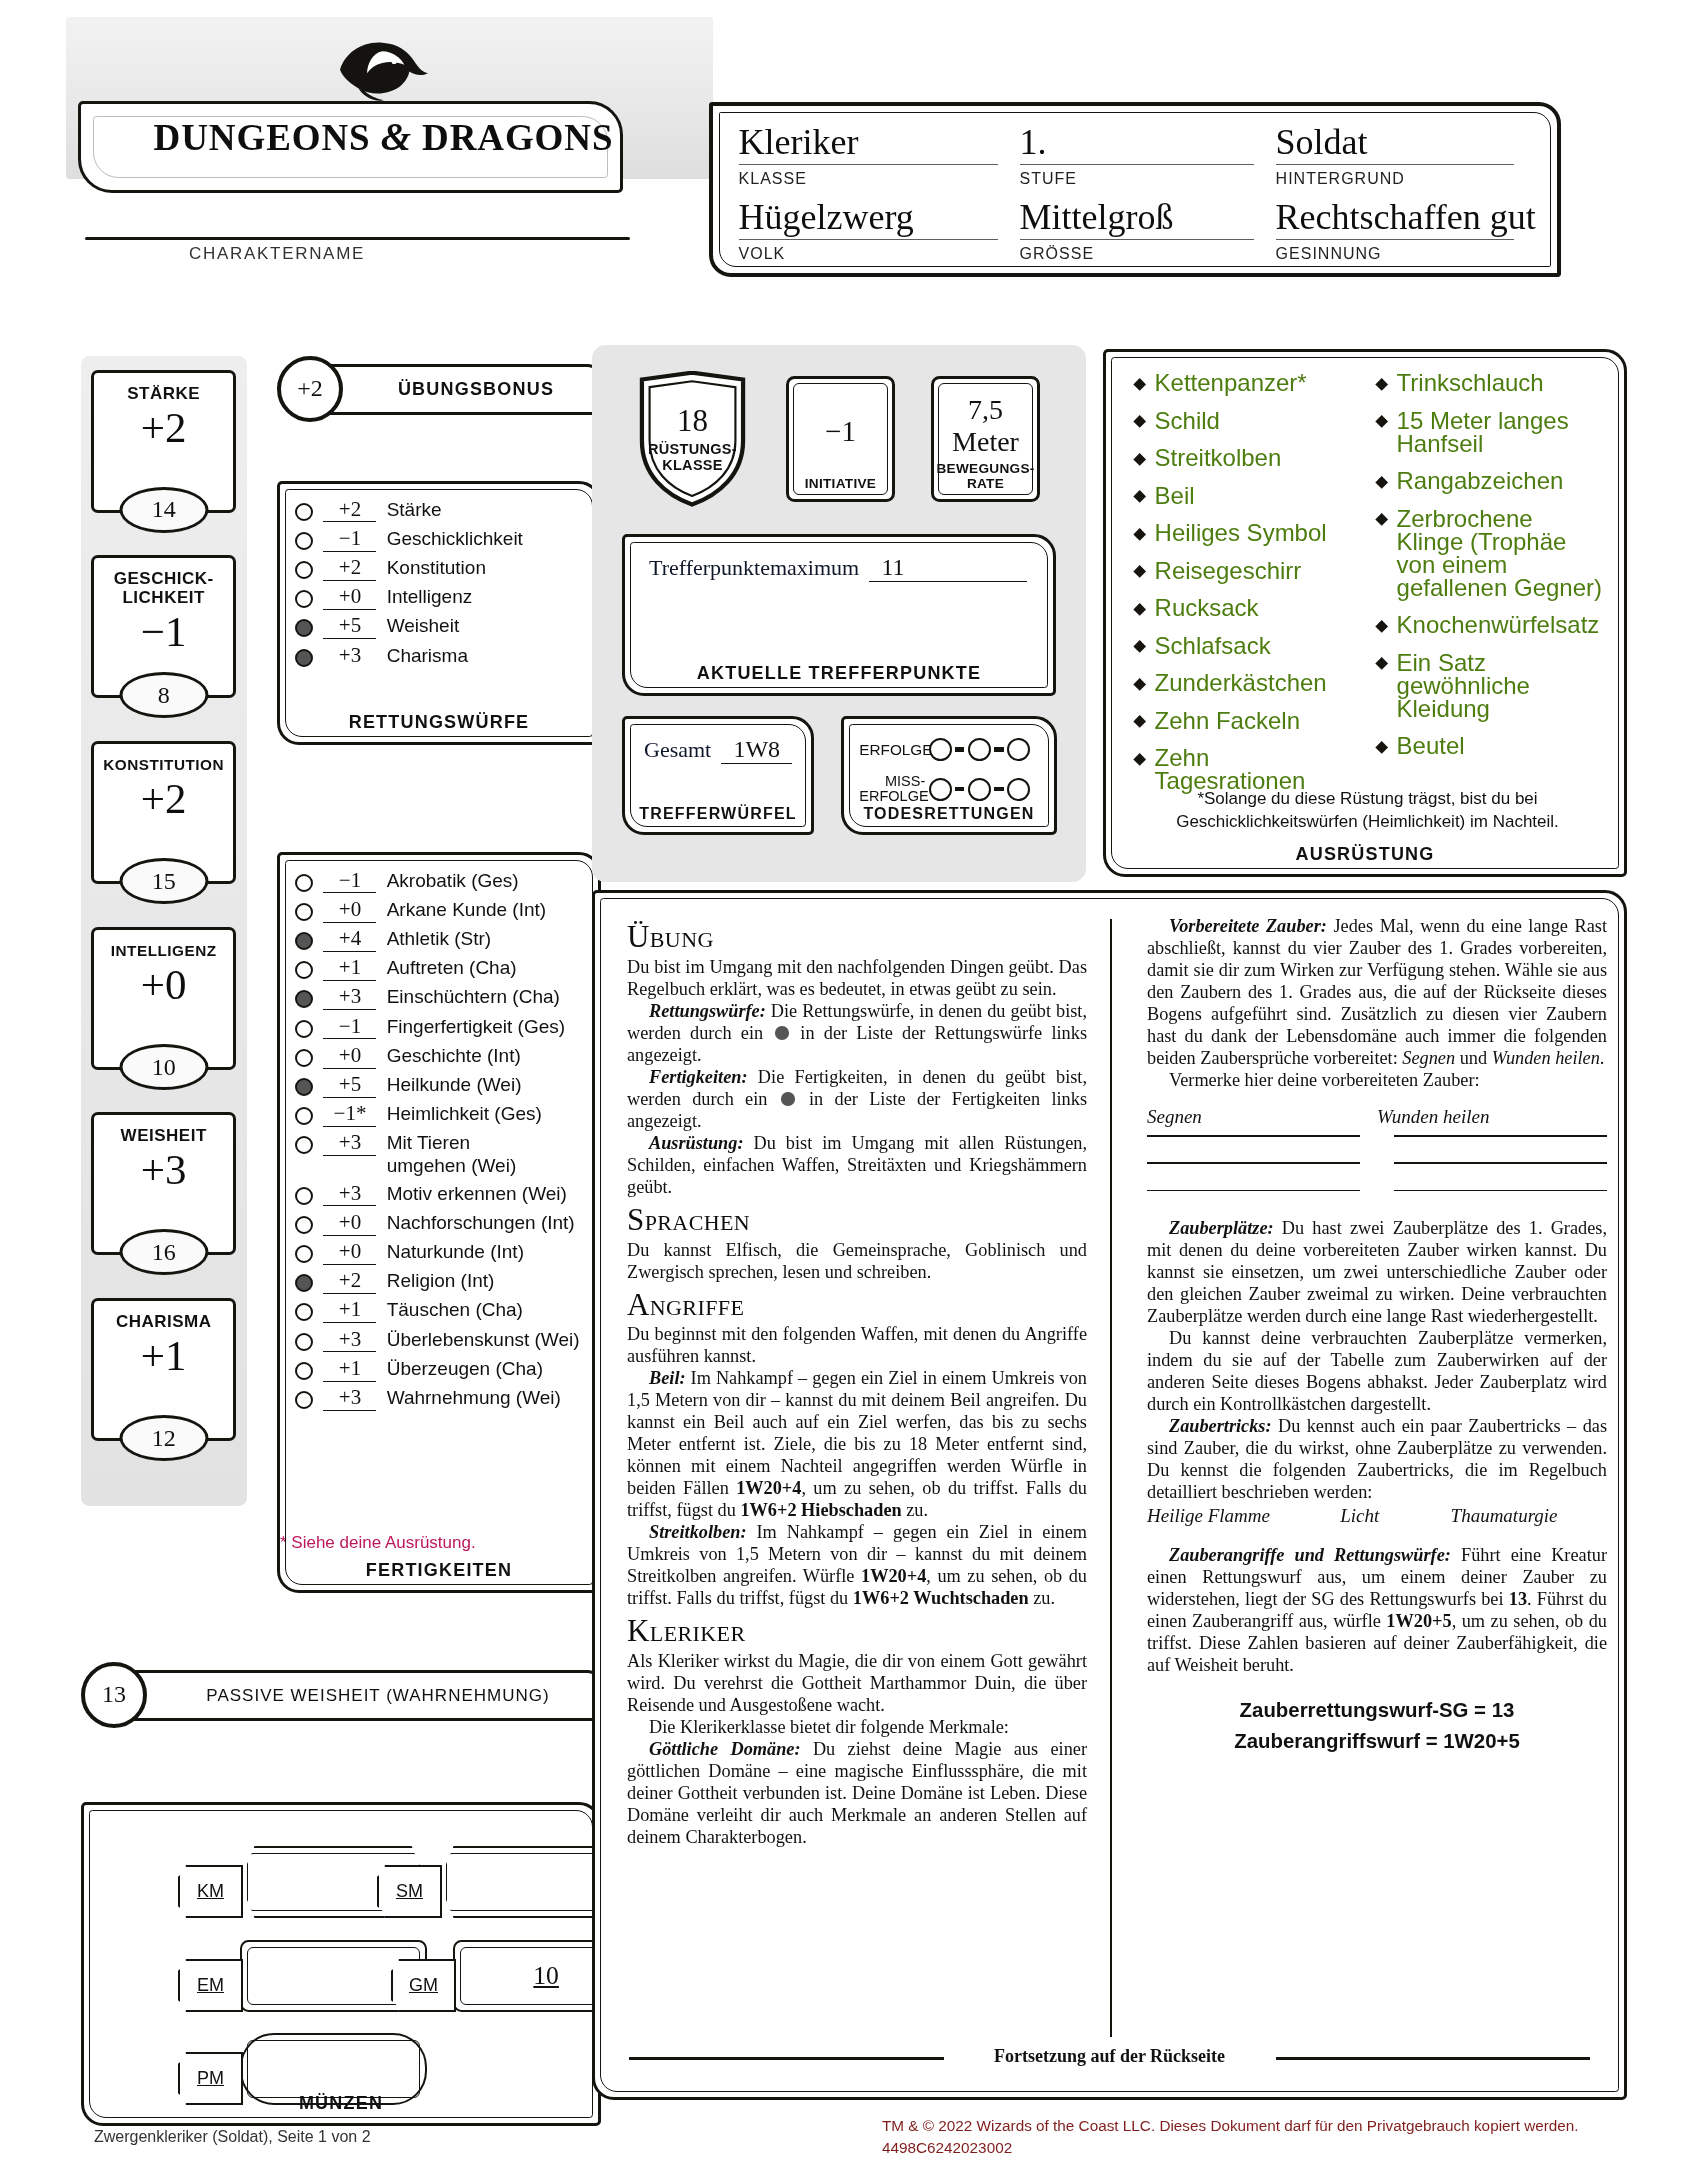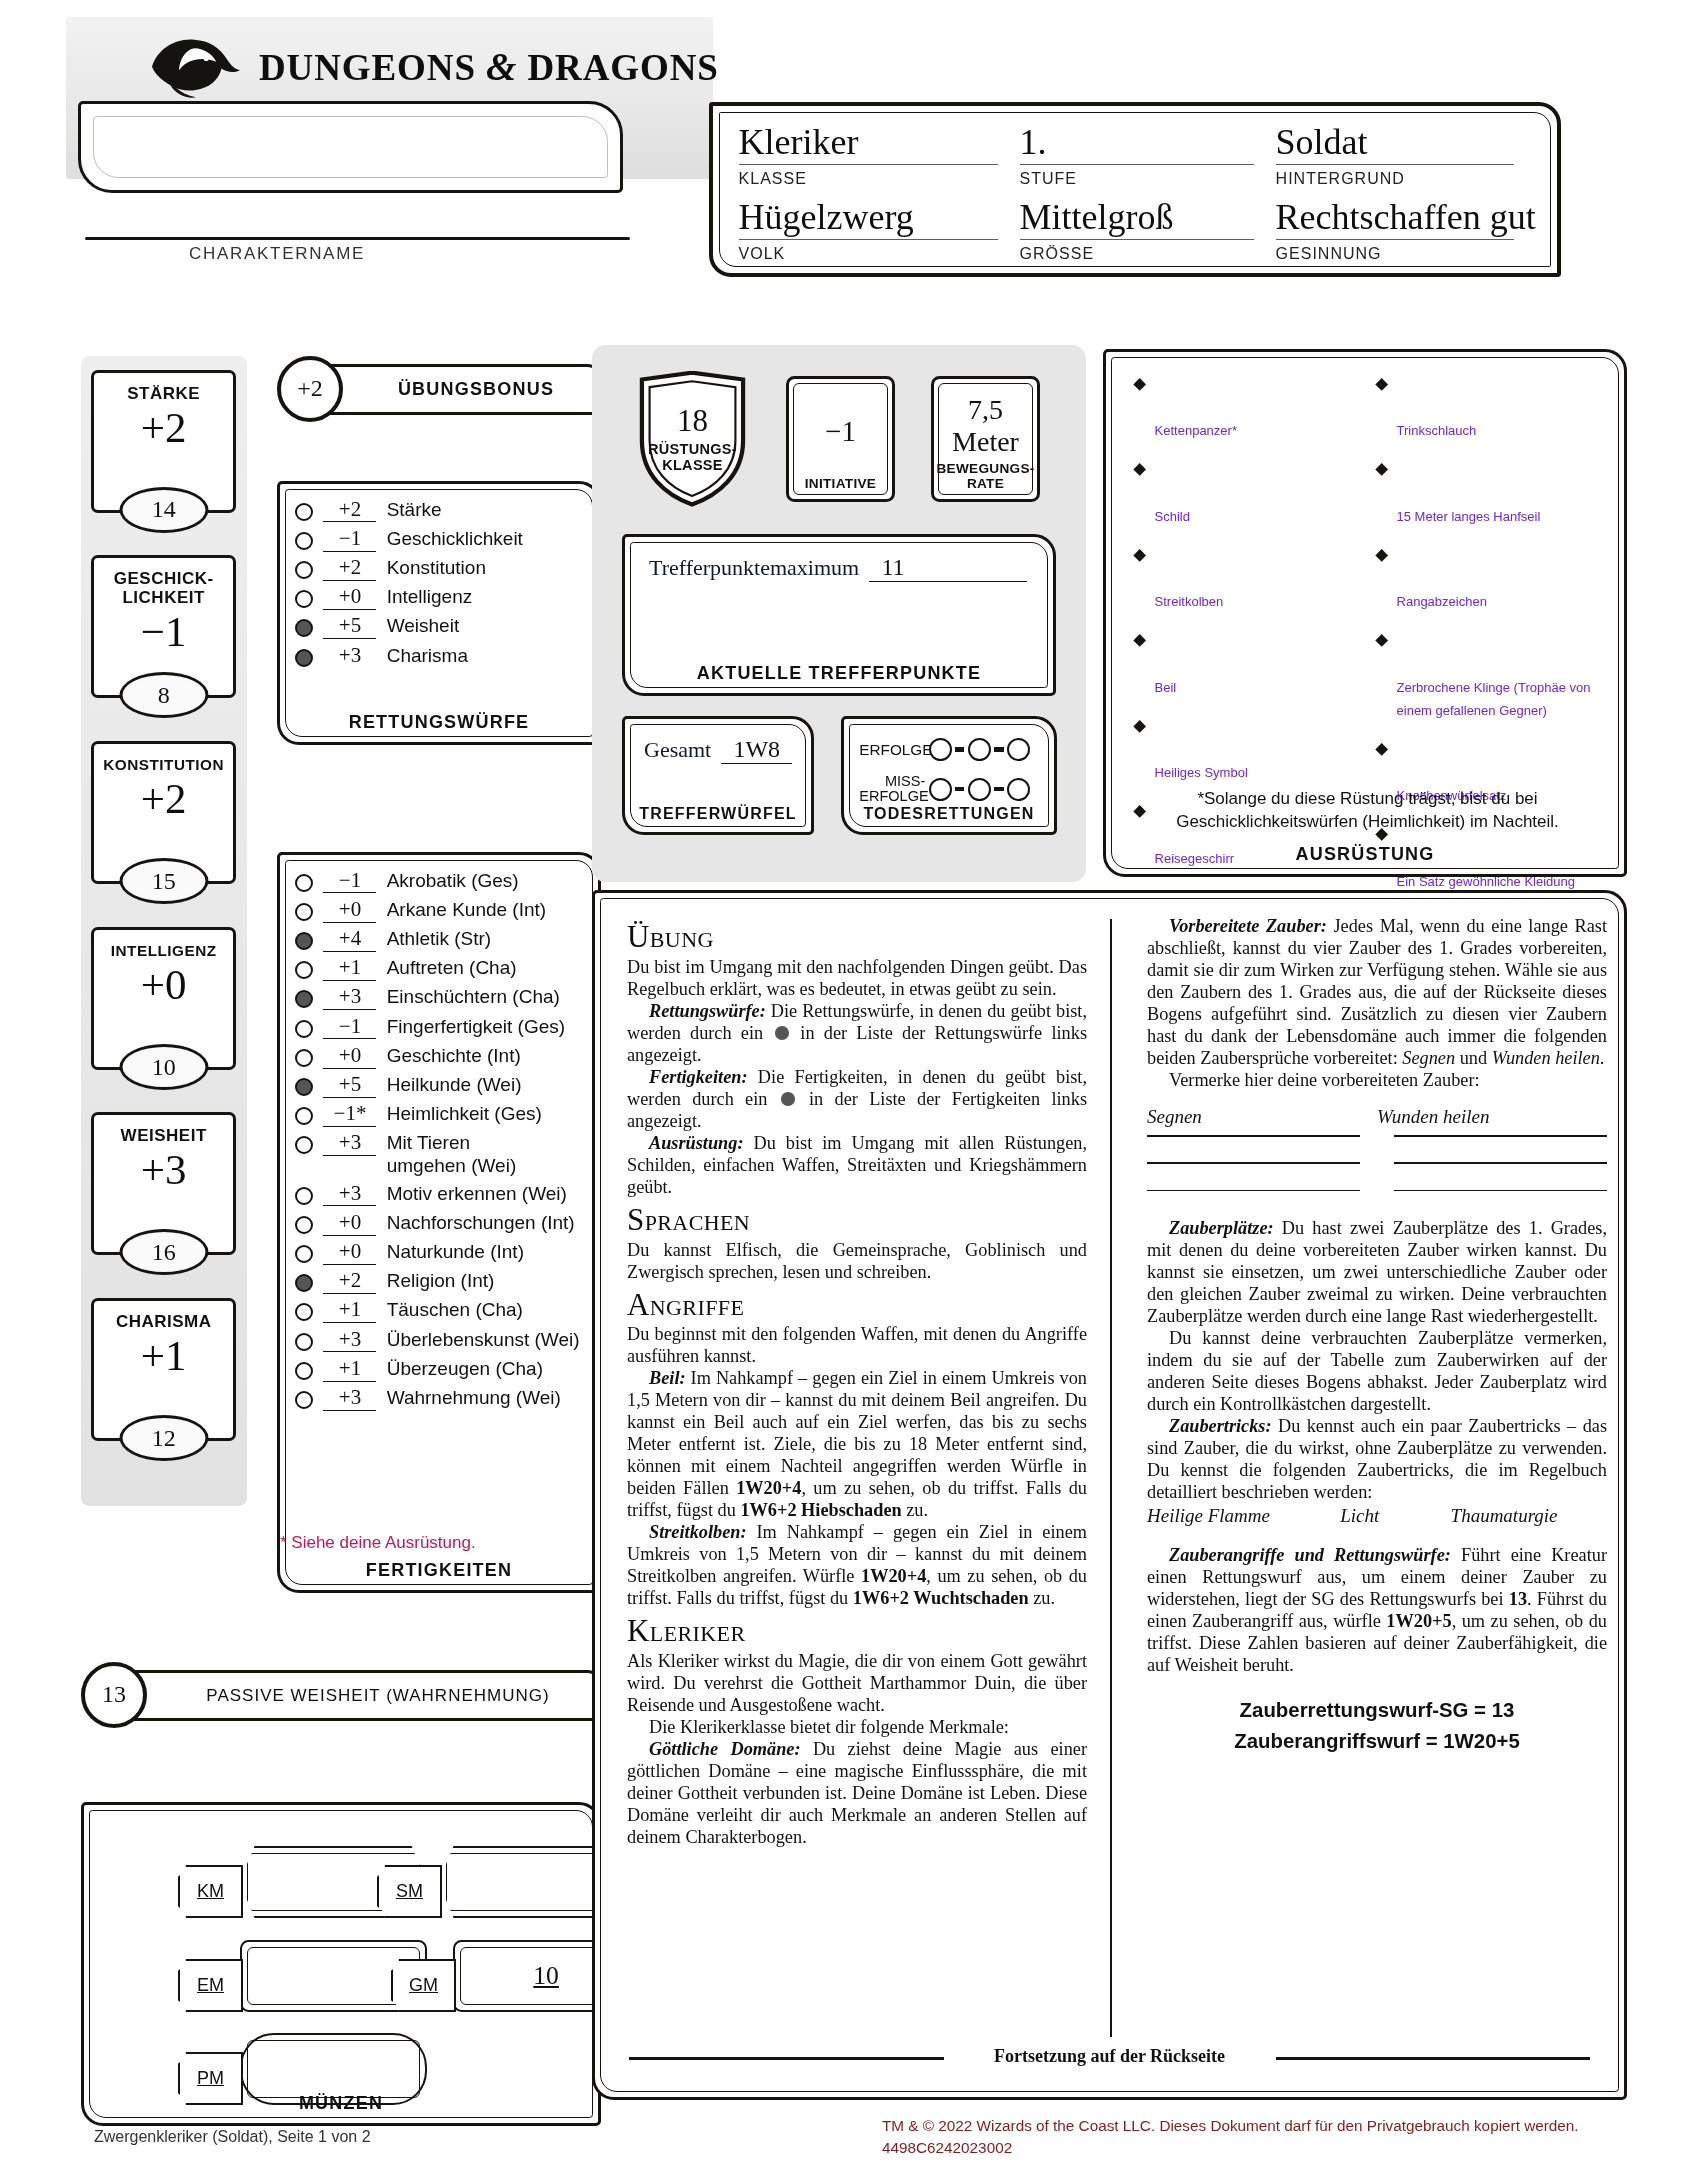--- a/index.html
+++ b/index.html
@@ -25,21 +25,21 @@
     position:absolute; left:78px; top:101px; width:545px; height:92px;
     background:#fff; border:3.4px solid #15140f;
     border-radius:5.1px 34px 5.1px 34px;
   }
   .hdr-scroll:after{
     content:""; position:absolute; left:12px; right:12px; top:12px; bottom:12px;
     border:0.9px solid #bdbdbd; border-radius:3.4px 25.6px 3.4px 25.6px;
   }
   .dnd-logo {
     position:absolute; left:145px; top:36px; width:477px; height:60px;
-    display:flex; align-items:center; gap:12px;
+    display:flex; align-items:center; gap:12px;flex-direction:column;
   }
   .dnd-wordmark {
     font-family:"Liberation Serif", serif;
     font-weight:bold; font-size:37px; letter-spacing:0.9px;
     color:#0e0e0e; white-space:nowrap;
   }
   .dnd-amp { font-family:"Liberation Serif", serif; font-style:italic; font-size:39px; }
   .dragon-mark { width:102px; height:66px; flex:0 0 auto; }
   .charname-label {
     position:absolute; left:189px; top:244px;
@@ -238,21 +238,21 @@
   .equip-cols {
     position:absolute; left:29px; top:19px; right:20.4px; bottom:82px;
     display:flex; gap:15.3px;
   }
   .equip-col { flex:1; }
   .eitem { display:flex; gap:10.2px; margin-bottom:14.5px; }
   .diamond {
     flex:0 0 auto; width:9.4px; height:9.4px; background:#15140f;
     transform:rotate(45deg); margin-top:8.5px;
   }
-  .etext { font-size:13px; line-height:23px; color:#6d28d9;margin-top:48px; }
+  .etext { font-size:24px; line-height:23px; color:#4d7c0f; }
   .equip-note {
     position:absolute; left:24px; right:19px; bottom:41px; text-align:center;
     font-size:17px; line-height:23px; color:#111;
   }
 
   
   .text-panel {
     position:absolute; left:592px; top:890px; width:1035px; height:1210px;
     border:3.4px solid #15140f; border-radius:5.1px 22px 5.1px 22px; background:#fff;
   }

